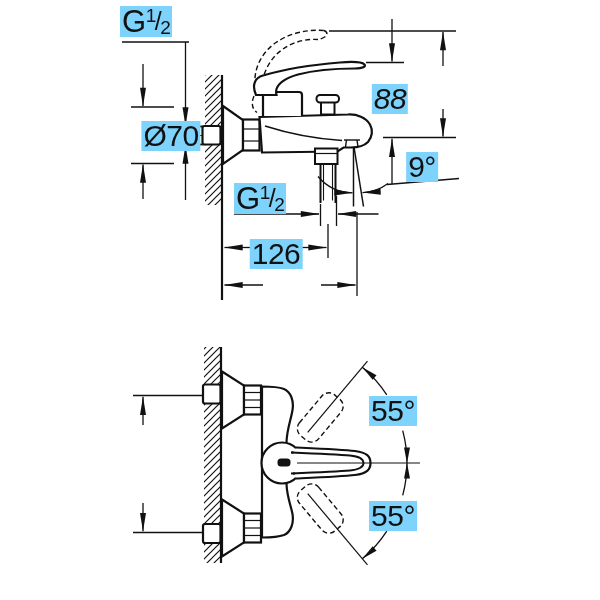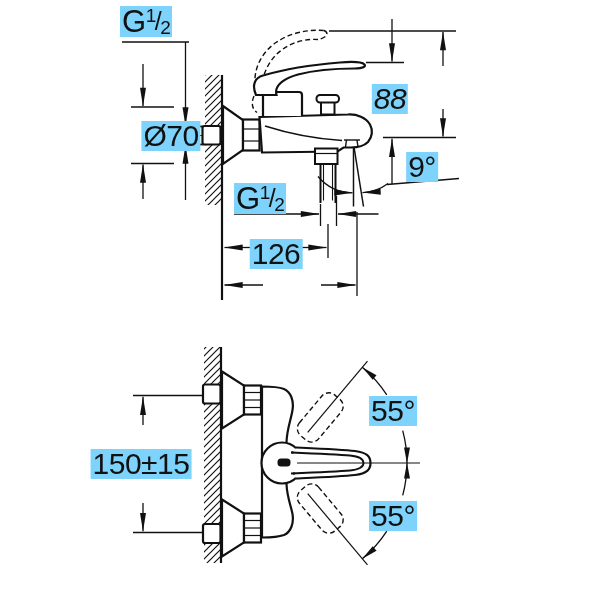--- a/index.html
+++ b/index.html
@@ -230,19 +230,18 @@
 
 <div class="lbl ctr" style="left:422px;top:167px;">9°</div>
 
 <div class="lbl" style="left:234px;top:183px;">
   <span class="gbase">G</span><span class="fr">1</span><span class="fsl">/</span><span class="fd">2</span>
 </div>
 
 <div class="lbl ctr" style="left:276px;top:248px;margin-top:6px;">126</div>
 
 
-<div class="lbl ctr" style="left:141px;top:464px;">150±15</div>
 
 <div class="lbl ctr" style="left:393px;top:411px;">55°</div>
 
 <div class="lbl ctr" style="left:393px;top:516px;">55°</div>
 
 </div>
 
 </body></html>

